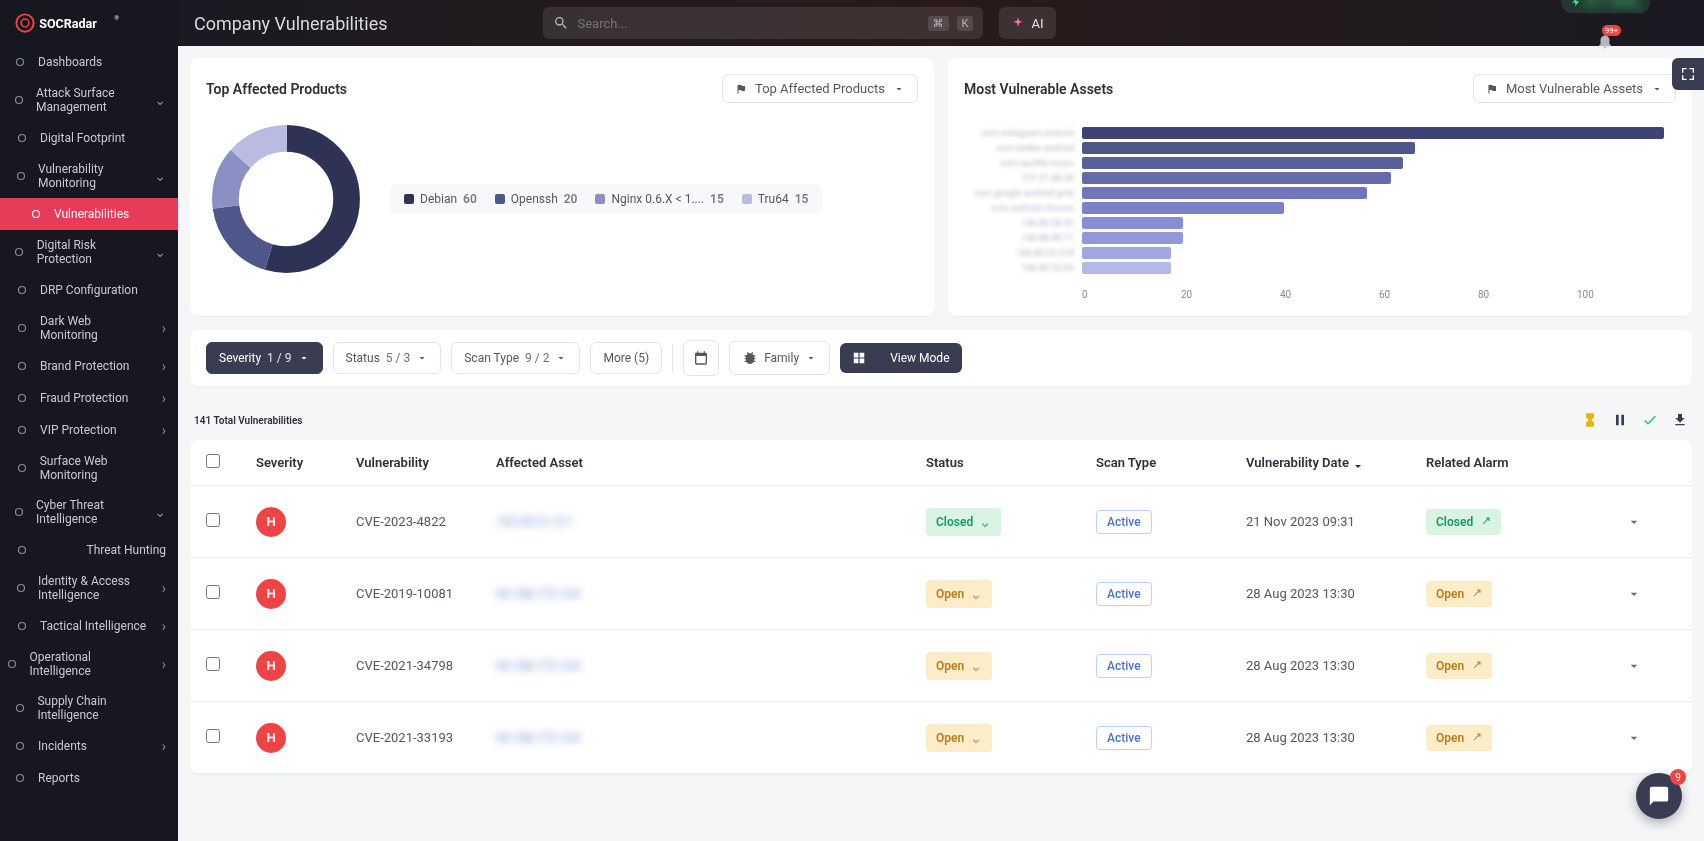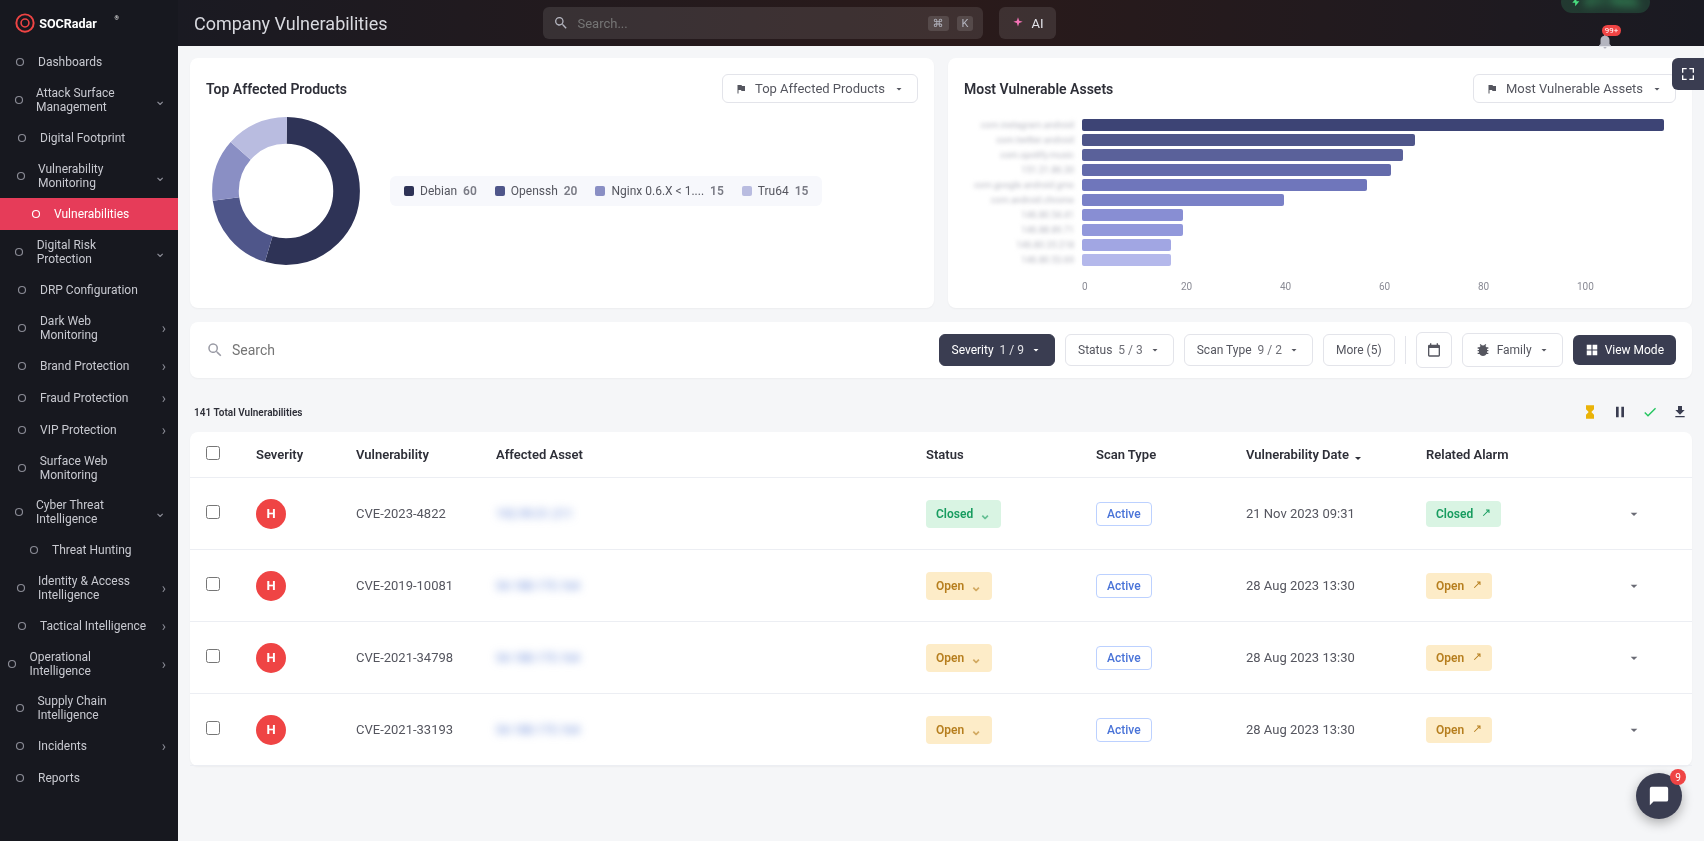--- a/index.html
+++ b/index.html
@@ -32,21 +32,21 @@
 .trial-badge { background: rgba(60,200,120,0.18); color: #4ade80; padding: 4px 10px; border-radius: 12px; font-size: 11px; display: flex; align-items: center; gap: 4px; }
 .notif { position: relative; width: 28px; height: 28px; display: flex; align-items: center; justify-content: center; color: #b4b5bf; }
 .notif-dot { position: absolute; top: -2px; right: -2px; background: #ef4444; color: #fff; font-size: 8px; padding: 1px 3px; border-radius: 6px; }
 .avatar-circle { width: 28px; height: 28px; border-radius: 50%; background: #4a4b55; display: flex; align-items: center; justify-content: center; font-size: 11px; color: #d8d9df; }
 
 
 .main { position: absolute; top: 46px; left: 178px; right: 0; bottom: 0; overflow-y: auto; padding: 12px; }
 .main::-webkit-scrollbar { width: 8px; }
 .cards-row { display: flex; gap: 14px; }
 .card { background: #fff; border-radius: 8px; padding: 16px; flex: 1; box-shadow: 0 1px 2px rgba(0,0,0,0.04); }
-.card-head { display: flex; justify-content: space-between; align-items: center; margin-bottom: 8px; text-align: right; }
+.card-head { display: flex; justify-content: space-between; align-items: center; margin-bottom: 16px; text-align: right; }
 .card-title { font-size: 14px; font-weight: 600; color: #2e2f38; }
 .card-dd { border: 1px solid #e3e4ea; border-radius: 6px; padding: 6px 12px; font-size: 13px; display: flex; align-items: center; gap: 8px; color: #55565f; cursor: pointer; }
 
 
 .donut-wrap { display: flex; align-items: center; gap: 24px; }
 .donut { width: 160px; height: 160px; }
 .legend { display: flex; gap: 18px; flex-wrap: wrap; background: #f7f8fc; padding: 8px 14px; border-radius: 6px; }
 .legend-item { display: flex; align-items: center; gap: 6px; font-size: 12px; color: #55565f; }
 .legend-sw { width: 10px; height: 10px; border-radius: 2px; }
 .legend-val { font-weight: 600; color: #7a7b85; }
@@ -61,21 +61,21 @@
 .bar-axis span { flex: 1; text-align: left; }
 
 
 .filter-bar { background: #fff; border-radius: 8px; margin-top: 14px; padding: 10px 16px; display: flex; align-items: center; gap: 10px; box-shadow: 0 1px 2px rgba(0,0,0,0.04); }
 .search-inline { display: flex; align-items: center; gap: 8px; flex: 1; color: #9a9ba5; }
 .search-inline input { border: none; outline: none; font-size: 14px; flex: 1; }
 .f-chip { border: 1px solid #e3e4ea; border-radius: 6px; padding: 8px 12px; font-size: 12px; display: flex; align-items: center; gap: 6px; cursor: pointer; color: #55565f; }
 .f-chip.dark { background: #3a3d51; color: #fff; border-color: #3a3d51; }
 .f-chip .count { color: inherit; opacity: 0.85; }
 .divider-v { width: 1px; height: 28px; background: #e3e4ea; }
-.view-btn { background: #3a3d51; color: #fff; border-radius: 6px; padding: 8px 12px; font-size: 12px; display: flex; align-items: center; gap: 6px; cursor: pointer; }
+.view-btn { background: #3a3d51; color: #fff; border-radius: 6px; padding: 8px 12px; font-size: 12px; display: flex; align-items: center; gap: 24px; cursor: pointer; }
 .icon-btn { width: 36px; height: 36px; border: 1px solid #e3e4ea; border-radius: 6px; display: flex; align-items: center; justify-content: center; cursor: pointer; color: #55565f; }
 
 
 .table-wrap { margin-top: 14px; }
 .table-meta { display: flex; justify-content: space-between; align-items: center; padding: 12px 4px; }
 .table-count { font-size: 10px; font-weight: 600; color: #2e2f38; }
 .table-actions { display: flex; gap: 14px; color: #9a9ba5; }
 .table-actions .ta { cursor: pointer; }
 .table { width: 100%; background: #fff; border-radius: 8px; box-shadow: 0 1px 2px rgba(0,0,0,0.04); }
 .thead, .trow { display: grid; grid-template-columns: 50px 100px 140px 1fr 170px 150px 180px 200px 50px; align-items: center; padding: 14px 16px; border-bottom: 1px solid #eceef3; font-size: 13px; }
@@ -221,21 +221,21 @@
         </div>
         <div class="side-item">
           <span class="side-icon">
             <svg width="14" height="14" viewBox="0 0 24 24">
               <circle cx="12" cy="12" r="6" fill="none" stroke="currentColor" stroke-width="2"></circle>
             </svg>
           </span>
           <span>Cyber Threat Intelligence</span>
           <span class="chev">⌄</span>
         </div>
-        <div class="side-item" style="padding-left: 26px;">
+        <div class="side-item" style="padding-left: 14px; justify-content: space-between;">
           <span class="side-icon">
             <svg width="14" height="14" viewBox="0 0 24 24">
               <circle cx="12" cy="12" r="6" fill="none" stroke="currentColor" stroke-width="2"></circle>
             </svg>
           </span>
           <span>Threat Hunting</span>
         </div>
         <div class="side-item" style="padding-left: 14px;">
           <span class="side-icon">
             <svg width="14" height="14" viewBox="0 0 24 24">
@@ -463,26 +463,20 @@
             <span>20</span>
             <span>40</span>
             <span>60</span>
             <span>80</span>
             <span>100</span>
           </div>
       </div>
     </div>
 
     <div class="filter-bar">
-      <div class="search-inline">
-        <svg width="18" height="18" viewBox="0 0 24 24">
-            <path fill="currentColor" d="M15.5 14h-.79l-.28-.27a6.5 6.5 0 10-.7.7l.27.28v.79l5 4.99L20.49 19l-4.99-5zm-6 0A4.5 4.5 0 1114 9.5 4.5 4.5 0 019.5 14z"></path>
-          </svg>
-        <input placeholder="Search" style="">
-      </div>
       <div class="f-chip dark">
         <span>Severity</span>
         <span class="count">1 / 9</span>
         <svg width="12" height="12" viewBox="0 0 24 24">
             <path fill="currentColor" d="M7 10l5 5 5-5z"></path>
           </svg>
       </div>
       <div class="f-chip">
         <span>Status</span>
         <span class="count">5 / 3</span>

